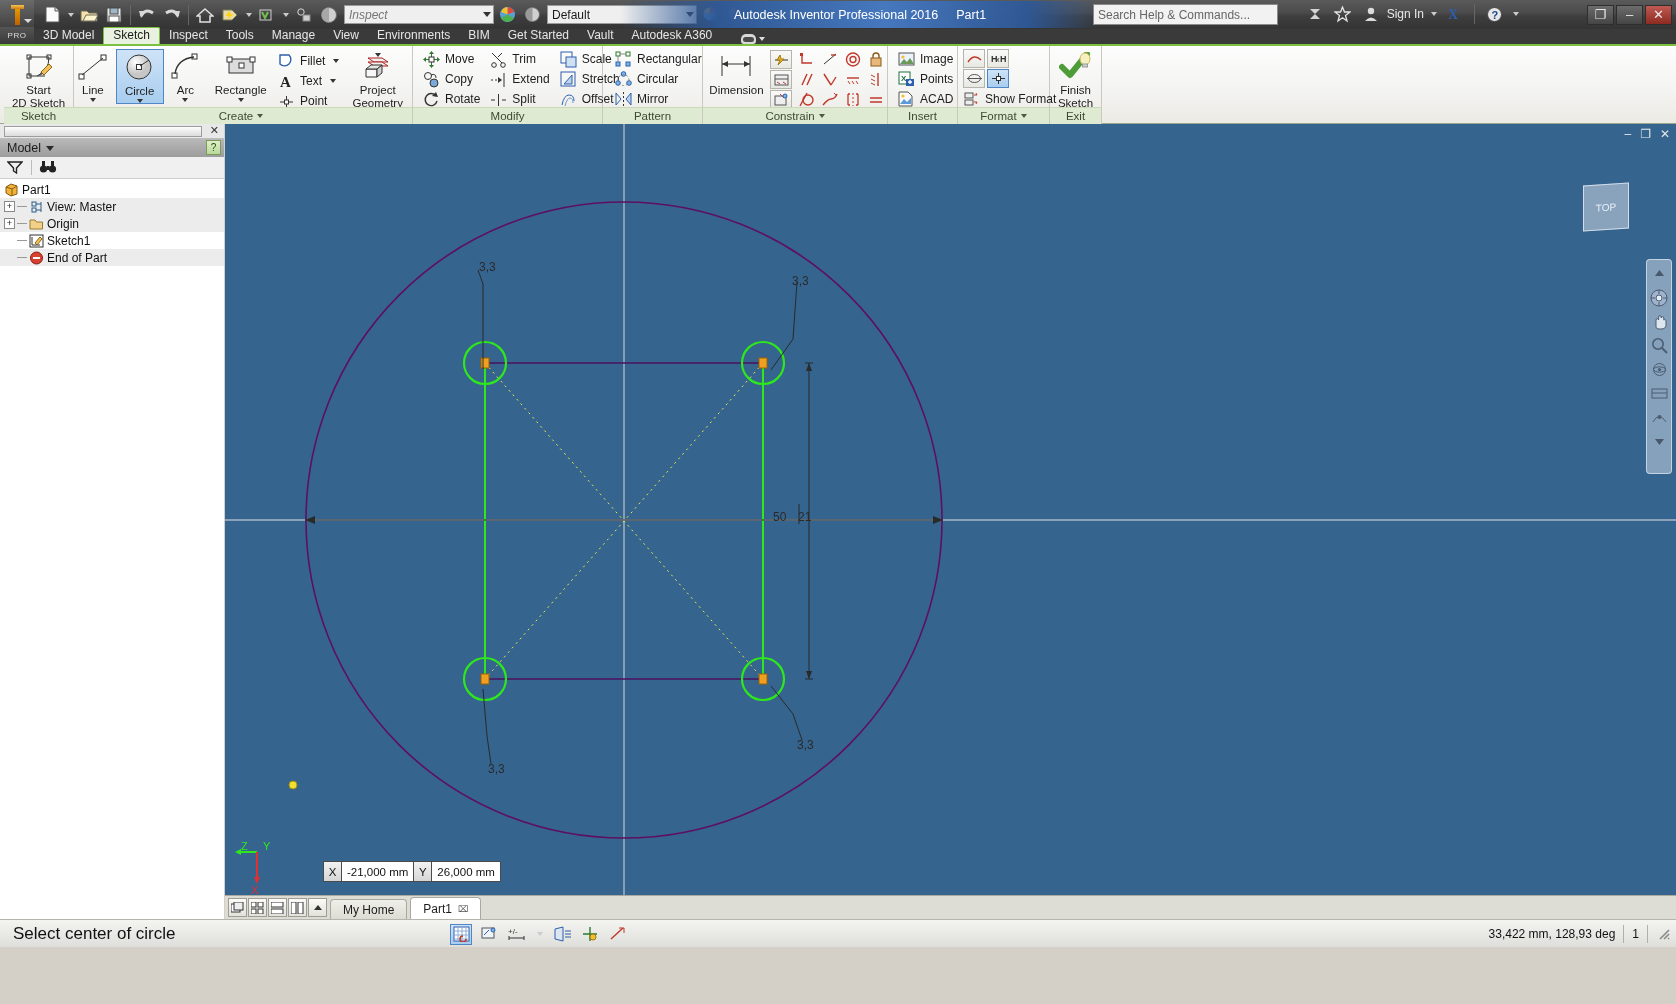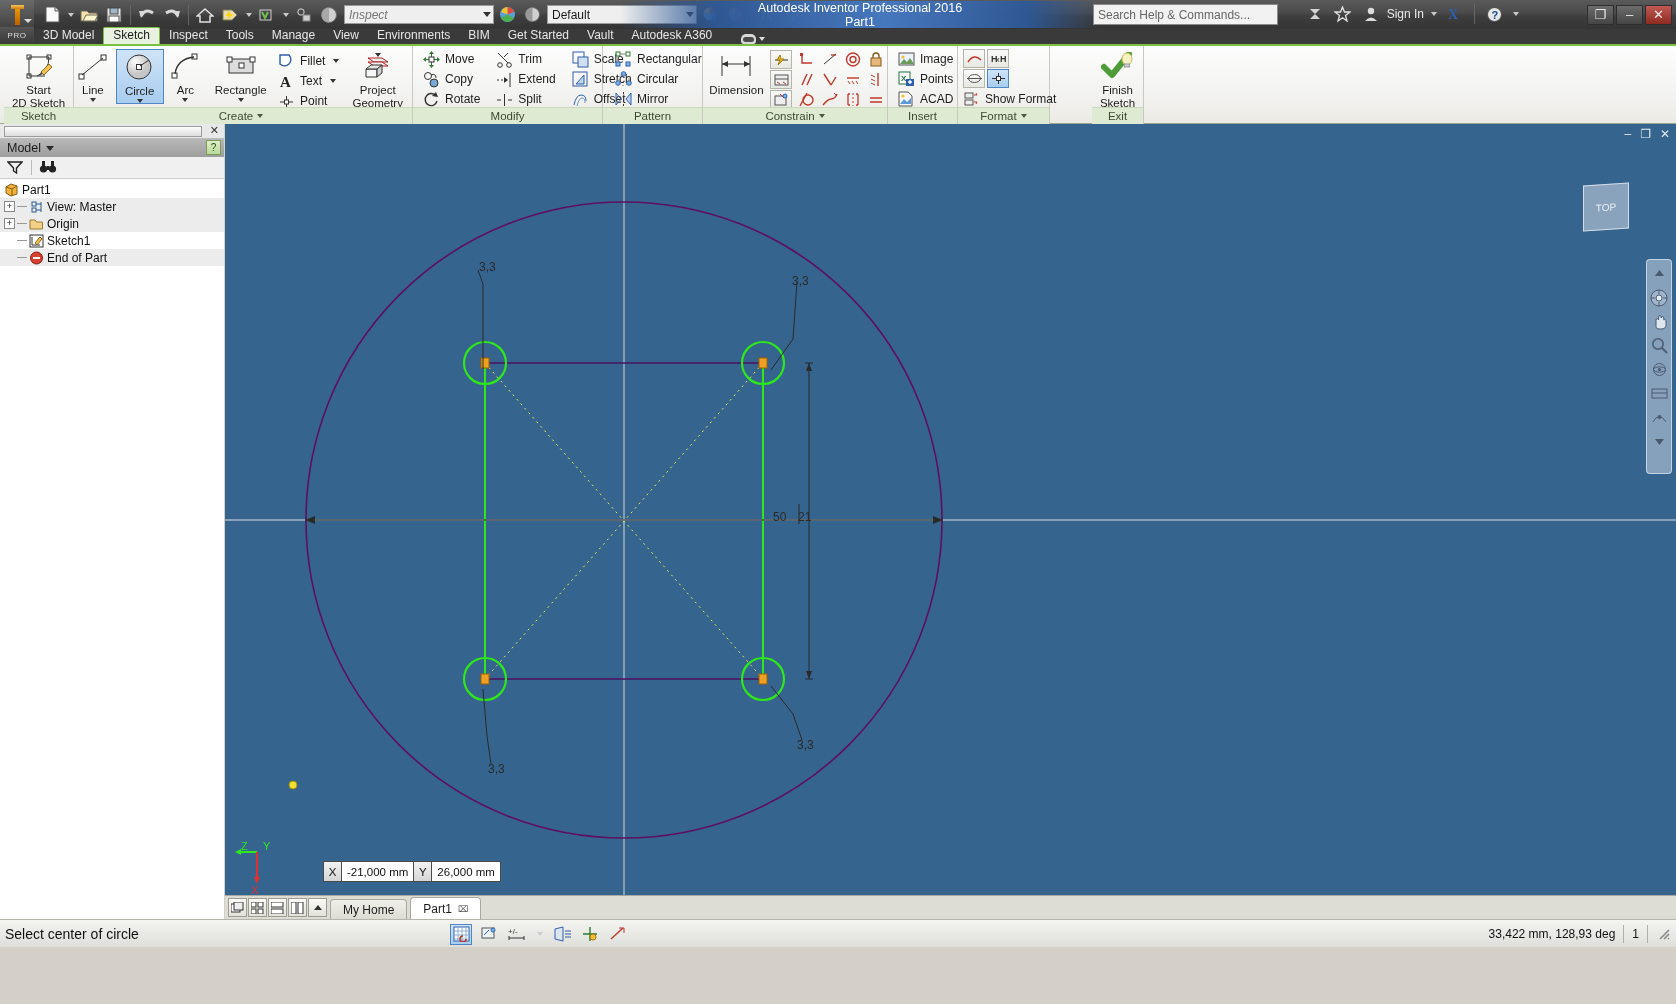--- a/index.html
+++ b/index.html
@@ -53,21 +53,21 @@
   .mat-combo {
     width:150px; height:19px; background:#efefef; border:1px solid #9a9a9a;
     display:flex; align-items:center; position:relative; margin-left:2px;
   }
   .mat-combo .txt{ padding-left:4px; color:#777; font-style:italic; font-size:12px;}
   .mat-combo .txt.dark{ color:#1a1a1a; font-style:normal;}
   .mat-combo .arw{position:absolute;right:2px;top:6px;width:0;height:0;border-left:4px solid transparent;border-right:4px solid transparent;border-top:5px solid #333;}
   .title-gradient{
     position:absolute; left:620px; top:1px; width:480px; height:27px;
     background:linear-gradient(to right, rgba(40,70,120,0) 0%, rgba(46,88,150,.95) 20%, rgba(70,120,190,1) 55%, rgba(46,88,150,.95) 85%, rgba(40,70,120,0) 100%);
-    display:flex;align-items:center;justify-content:center;flex-direction:column;
+    display:flex;align-items:center;justify-content:center;
   }
   .title-gradient span{ color:#fff; font-size:12.5px; }
   .title-arrow{position:absolute;right:-10px;top:9px;width:0;height:0;border-top:5px solid transparent;border-bottom:5px solid transparent;border-left:6px solid #cfd8e4;}
 
   .searchbox{
     position:absolute; right:398px; top:4px; width:185px; height:21px;
     background:#f2f2f2; border:1px solid #8a8a8a; color:#666;
     padding:2px 4px; font-size:12px; line-height:16px;
   }
   .tr-icons{ position:absolute; right:155px; top:2px; display:flex; align-items:center; gap:4px; }
@@ -235,21 +235,21 @@
   }
   .doctab.active{background:#ffffff; height:22px;}
   .doctab .x{margin-left:6px; font-size:9px; color:#555;}
 
   
   .statusbar{
     position:absolute; left:0; top:919px; width:1676px; height:28px;
     background:linear-gradient(to bottom,#f4f4f0,#dededa);
     border-top:1px solid #b5b5ae; display:flex; align-items:center;
   }
-  .st-msg{ padding-left:5px; font-size:14px; color:#111; }
+  .st-msg{ padding-left:5px; font-size:17px; color:#111;margin-left:8px; }
   .st-right{ position:absolute; right:6px; top:0; height:28px; display:flex; align-items:center; gap:8px; font-size:12px; color:#111;justify-content:flex-end;}
   .st-icons{ position:absolute; left:450px; top:0; height:28px; display:flex; align-items:center; gap:6px;}
   .sticon{width:22px;height:21px;display:flex;align-items:center;justify-content:center;}
   .sticon.selb{border:1px solid #4f86c6;background:linear-gradient(to bottom,#cfe3f7,#a8cdef);}
   .st-sep{width:1px;height:18px;background:#b0b0a8;}
 
   .fillbg{position:absolute;left:0;top:947px;width:1676px;height:57px;background:#d4d0c8;}
 </style>
 </head>
 <body>
@@ -576,21 +576,21 @@
           <span class="dcar" style="position:absolute;"></span>
         </div>
       </div>
       <div class="ptitle">
         <span>Create</span>
         <span class="dcar"></span>
       </div>
     </div>
 
     <div class="rpanel" style="left:413px; width:190px;">
-      <div class="body" style="padding-left:6px; gap:8px;">
+      <div class="body" style="padding-left:6px; gap:2px;">
         <div class="col">
           <div class="smallbtn">
             <span class="ico">
               <svg width="17" height="17">
                   <path d="M8.5 1 v15 M1 8.5 h15" stroke="#2e7a2e"></path>
                   <polygon points="8.5,0 6,3 11,3" fill="#2e7a2e"></polygon>
                   <polygon points="8.5,17 6,14 11,14" fill="#2e7a2e"></polygon>
                   <polygon points="0,8.5 3,6 3,11" fill="#2e7a2e"></polygon>
                   <polygon points="17,8.5 14,6 14,11" fill="#2e7a2e"></polygon>
                   <rect x="6" y="6" width="5" height="5" fill="#fff" stroke="#333"></rect>
@@ -918,21 +918,21 @@
             <span>Show Format</span>
           </div>
         </div>
       </div>
       <div class="ptitle">
         <span>Format</span>
         <span class="dcar"></span>
       </div>
     </div>
 
-    <div class="rpanel" style="left:1050px; width:52px;margin-left:42px;">
+    <div class="rpanel" style="left:1050px; width:52px;">
       <div class="body" style="justify-content:center;">
         <div class="bigbtn" style="width:50px;">
           <span class="ico">
             <svg width="34" height="30">
               <path d="M3 15 l8 8 L28 2" stroke="#4d9c37" stroke-width="6" fill="none" stroke-linecap="round" stroke-linejoin="round"></path>
               <ellipse cx="26" cy="7" rx="5" ry="6" fill="#f6f0c0" stroke="#c8b860"></ellipse>
               <rect x="23.5" y="12" width="5" height="3" fill="#cfcfcf" stroke="#999"></rect>
             </svg>
           </span>
           <span class="lbl">Finish</span>

